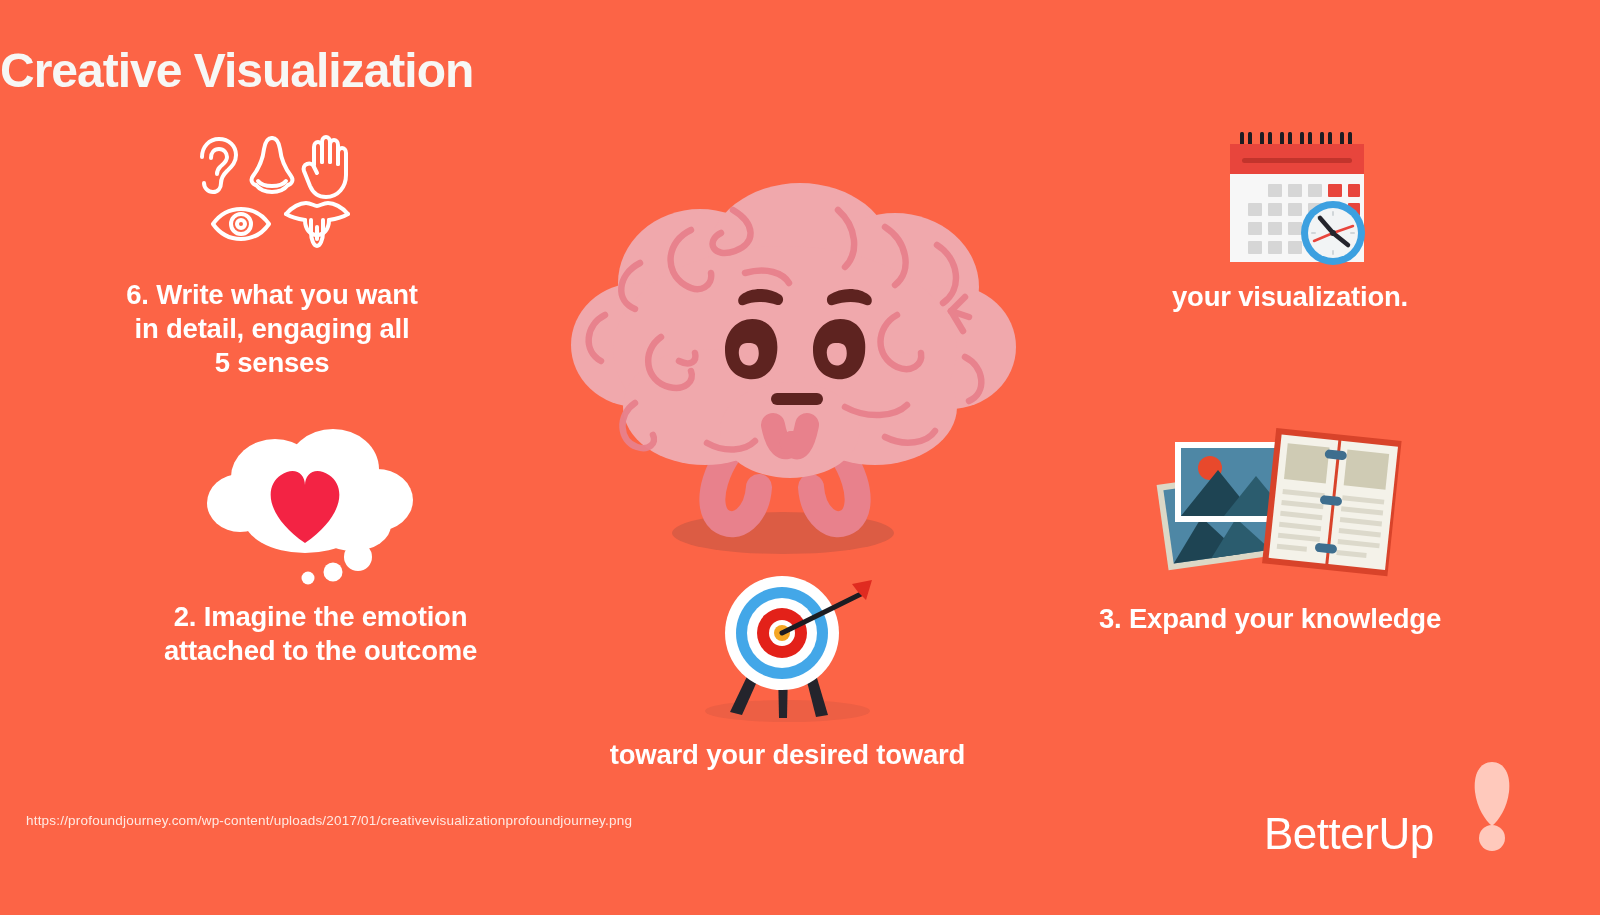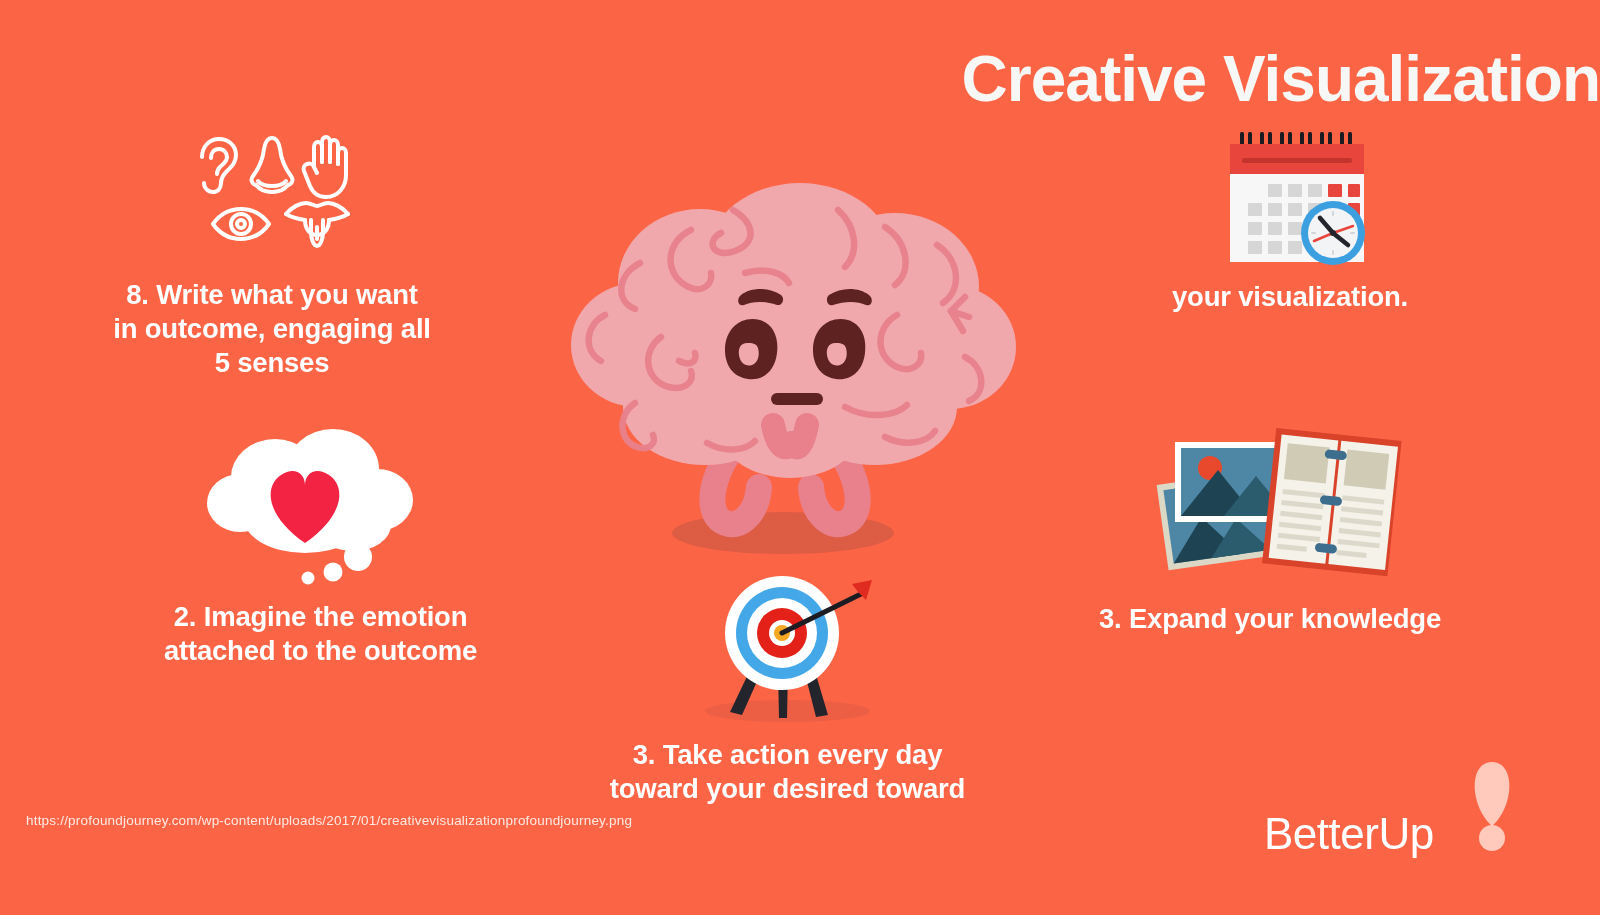--- a/index.html
+++ b/index.html
@@ -7,22 +7,22 @@
     width:1600px;height:915px;overflow:hidden;
     background:#FC6446;
     font-family:"Liberation Sans", sans-serif;
     position:relative;
   }
   .stage{position:absolute;inset:0;}
 
   
   #title{
     position:absolute;top:47px;left:0;width:1600px;
-    text-align:right;
-    font-size:64px;font-weight:bold;color:#F7F7F5;
+    text-align:left;
+    font-size:48px;font-weight:bold;color:#F7F7F5;
     letter-spacing:-1px;line-height:1;
   }
 
   
   .step-text{
     position:absolute;
     color:#FFFFFF;font-weight:bold;
     font-size:27.5px;line-height:34px;
     text-align:center;
     letter-spacing:-0.2px;
@@ -106,22 +106,22 @@
       <path d="M4 17c6-7 14-11 20-11c5 0 8 3 11 3s6-3 11-3c6 0 14 4 20 11"></path>
       <path d="M4 17c5 3 12 5 19 6"></path>
       <path d="M66 17c-5 3-12 5-19 6"></path>
       <path d="M23 23c0 9 5 15 12 15s12-6 12-15"></path>
       <path d="M29 23v12c0 8 3 14 6 14s6-6 6-14V23"></path>
       <path d="M35 30v12"></path>
     </svg>
   </div>
 
   <div class="step-text" style="left:72px;top:278px;width:400px;">
-    <span class="step-line">8. Write what you want</span>
-    <span class="step-line">in outcome, engaging all</span>
+    <span class="step-line">6. Write what you want</span>
+    <span class="step-line">in detail, engaging all</span>
     <span class="step-line">5 senses</span>
   </div>
 
   <div id="thought">
     <svg width="215" height="160" viewBox="0 0 215 160" fill="none">
       <g fill="#FFFFFF">
         <ellipse cx="70" cy="52" rx="44" ry="38"></ellipse>
         <ellipse cx="128" cy="44" rx="46" ry="40"></ellipse>
         <ellipse cx="35" cy="78" rx="33" ry="29"></ellipse>
         <ellipse cx="172" cy="75" rx="36" ry="31"></ellipse>
@@ -218,21 +218,20 @@
       <circle cx="82" cy="63" r="25" fill="#E32119"></circle>
       <circle cx="82" cy="63" r="13" fill="#FFFFFF"></circle>
       <circle cx="82" cy="63" r="8" fill="#F5A623"></circle>
 
       <path d="M82 63 L 165 22" stroke="#1C1C22" stroke-width="5" stroke-linecap="round"></path>
       <path d="M152 14 L 172 10 L 166 30 L 158 22 Z" fill="#E02B20"></path>
     </svg>
   </div>
 
   <div class="step-text" style="left:565px;top:738px;width:445px;">
-    <span class="step-line">3. Take action every day</span>
     <span class="step-line">toward your desired toward</span>
   </div>
 
   <div id="calendar">
     <svg width="150" height="135" viewBox="0 0 150 135" fill="none">
 
       <g fill="#1C1C22">
         <rect x="18" y="2" width="4" height="18" rx="1.5"></rect>
           <rect x="26" y="2" width="4" height="18" rx="1.5"></rect>
         <rect x="38" y="2" width="4" height="18" rx="1.5"></rect>

